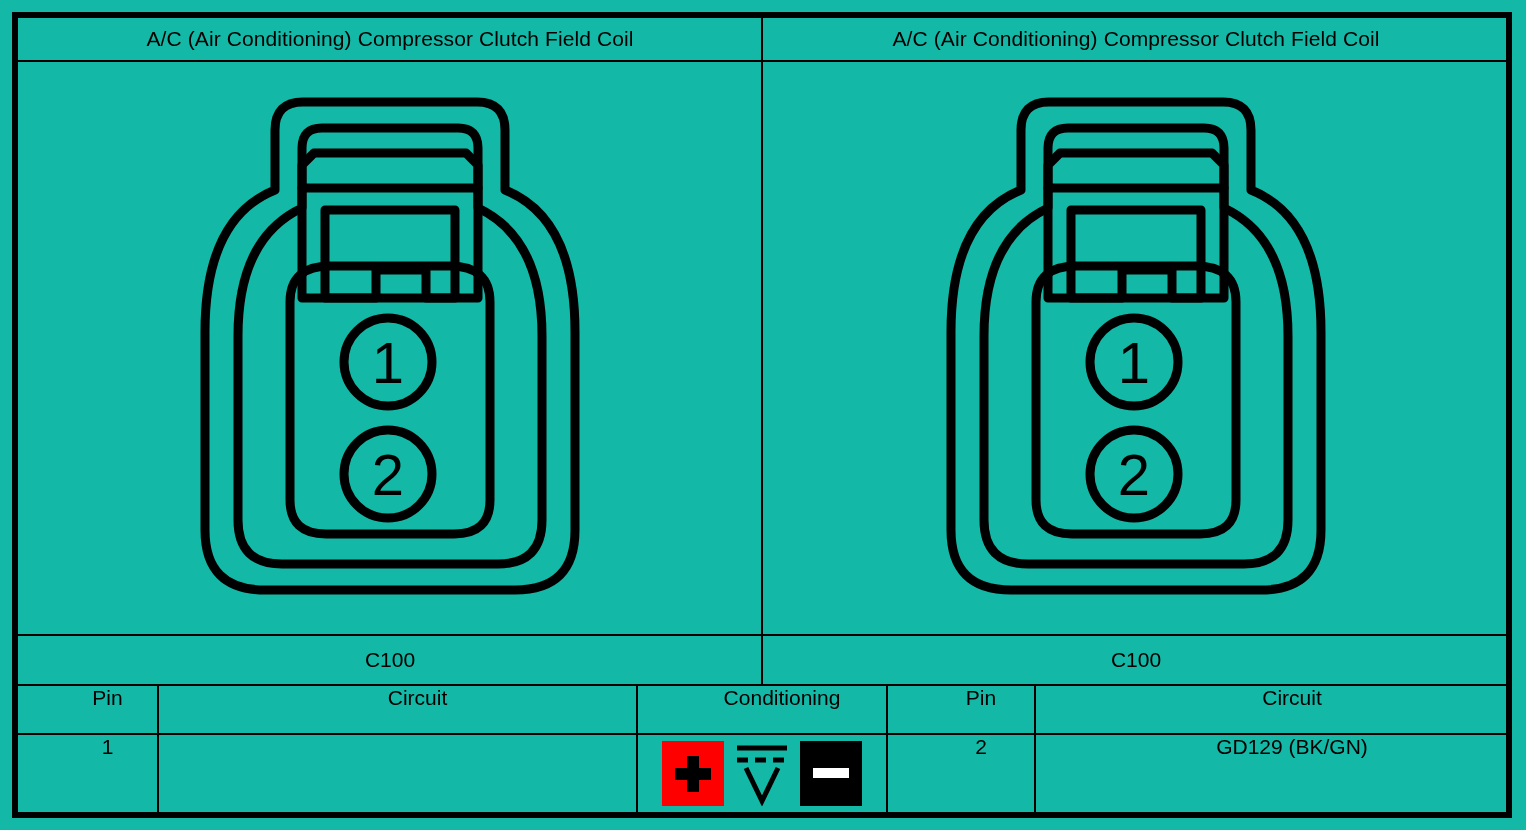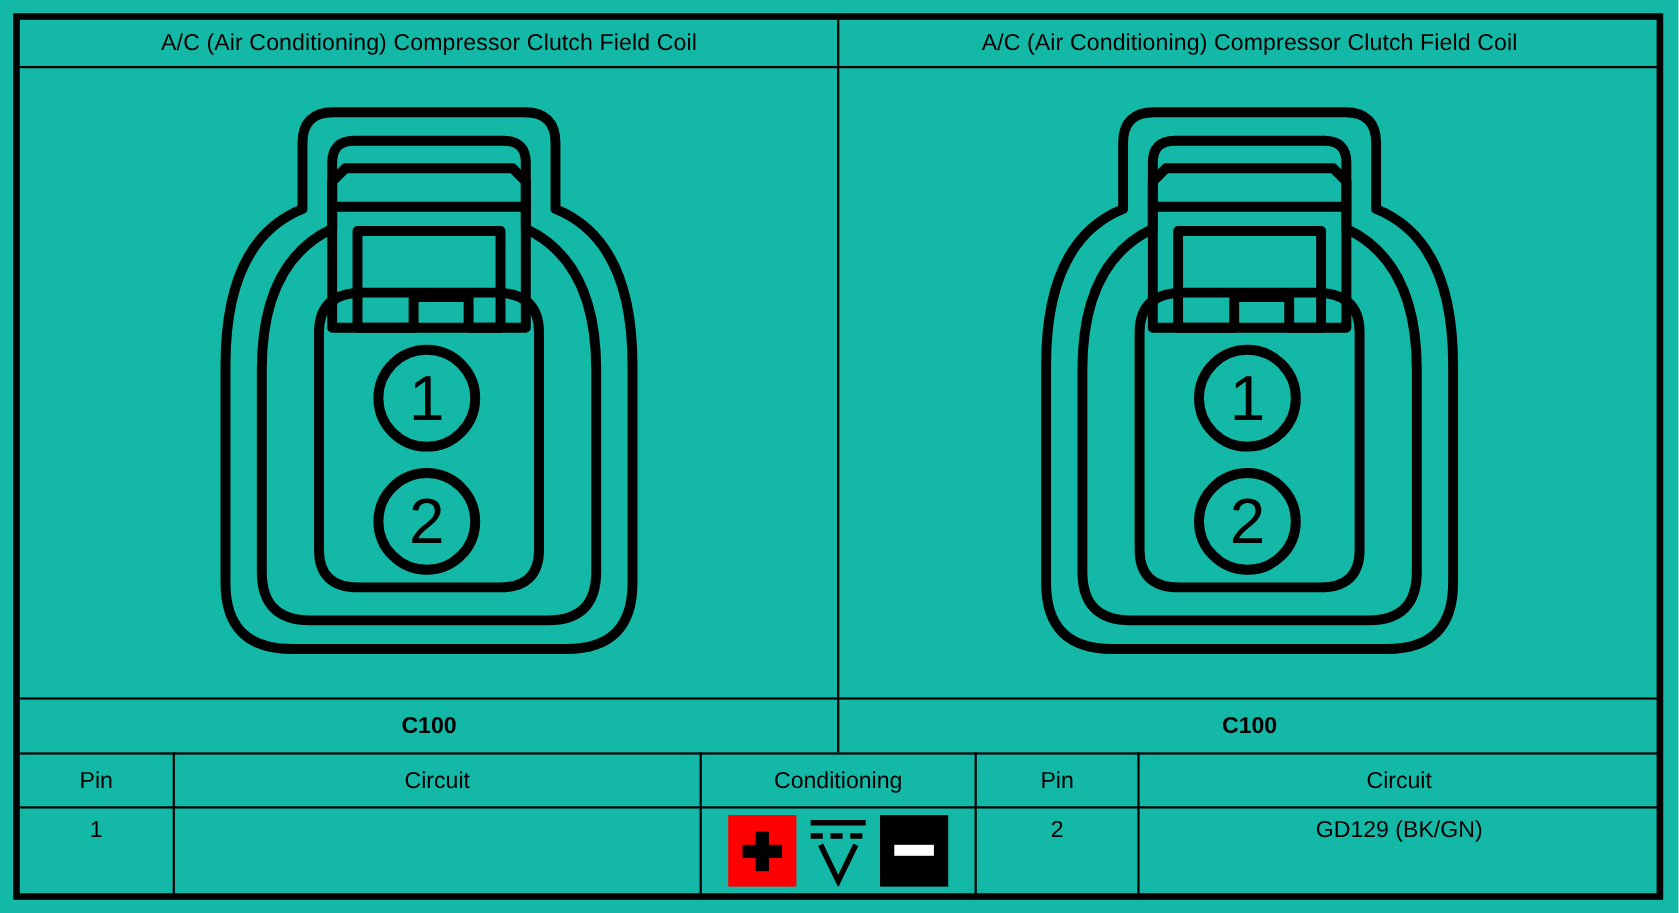--- a/index.html
+++ b/index.html
@@ -79,33 +79,32 @@
 
   
   .c100-cell {
     position: absolute;
     top: 636px;
     height: 48px;
     display: flex;
     align-items: center;
     justify-content: center;
     font-size: 21px;
-    font-weight: bold;
   }
   #c100-left  { left: 18px;  width: 744px; }
   #c100-right { left: 764px; width: 744px; }
 
   
   .th-cell, .td-cell {
     position: absolute;
     display: flex;
-    align-items: center;
     justify-content: center;
     font-size: 21px;
     text-align: center;
+    padding-left: 20px;
   }
   .th-cell { top: 686px; height: 47px; }
   .td-cell { top: 735px; height: 40px; }
 
   
   .col-pin-l   { left: 18px;   width: 139px; }
   .col-circ-l  { left: 159px;  width: 477px; }
   .col-meas    { left: 638px;  width: 248px; }
   .col-pin-r   { left: 888px;  width: 146px; }
   .col-circ-r  { left: 1036px; width: 472px; }

